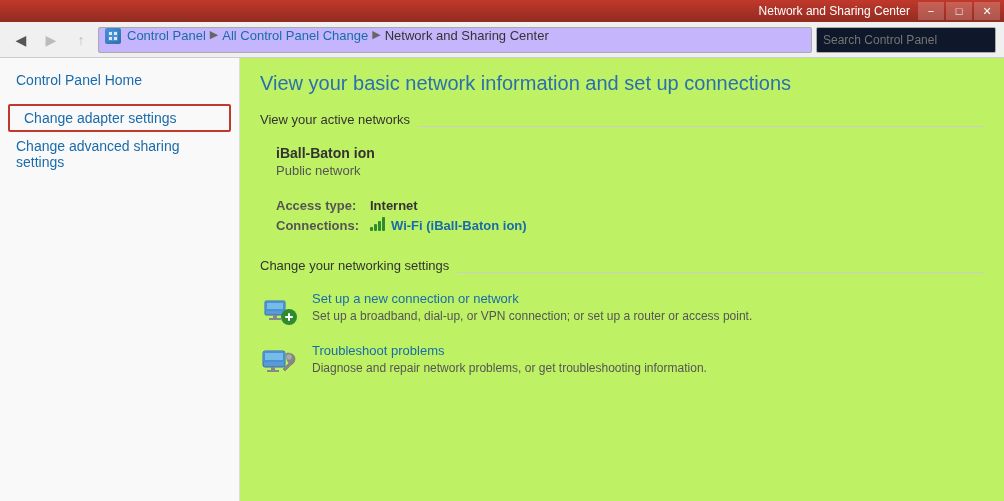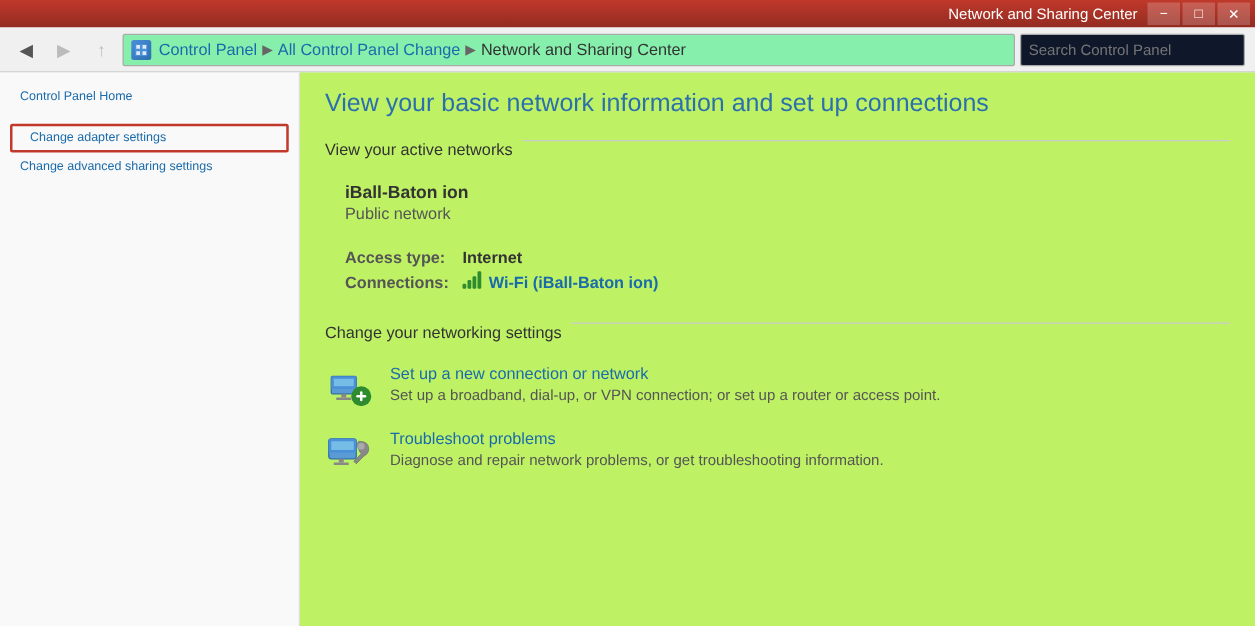--- a/index.html
+++ b/index.html
@@ -64,23 +64,23 @@
       cursor: pointer;
       display: flex;
       align-items: center;
       justify-content: center;
       color: #555;
       font-size: 14px;
     }
     .nav-btn.disabled { color: #bbb; cursor: default; }
     .breadcrumb {
       display: flex;
-      align-items: center;
-      flex: 1;
-      background: #86efac;
+      align-items: flex-start;
+      flex: 1;
+      background: #c4b5fd;
       border: 1px solid #aaa;
       height: 26px;
       padding: 0 6px;
       border-radius: 2px;
       font-size: 13px;
       color: #333;
       gap: 2px;
     }
     .breadcrumb-sep {
       color: #666;
@@ -129,21 +129,21 @@
       min-width: 240px;
       background: #f9f9f9;
       border-right: 1px solid #ddd;
       padding: 10px 0;
     }
     .sidebar-link {
       display: block;
       padding: 4px 16px;
       color: #1a6bab;
       cursor: pointer;
-      font-size: 10px;
+      font-size: 14px;
       text-decoration: none;
     }
     .sidebar-link.highlighted {
       border: 2px solid #c0392b;
       border-radius: 2px;
       padding: 4px 14px;
       margin: 2px 8px;
     }
 
     
@@ -157,21 +157,21 @@
     .page-title {
       font-size: 20px;
       color: #2c6fad;
       font-weight: 300;
       margin-bottom: 16px;
       line-height: 1.3;
     }
 
     .section-header {
       display: flex;
-      align-items: flex-start;
+      align-items: flex-end;
       margin-bottom: 10px;
     }
     .section-header-text {
       font-size: 13px;
       color: #333;
       margin-right: 8px;
       white-space: nowrap;
     }
     .section-divider {
       flex: 1;

